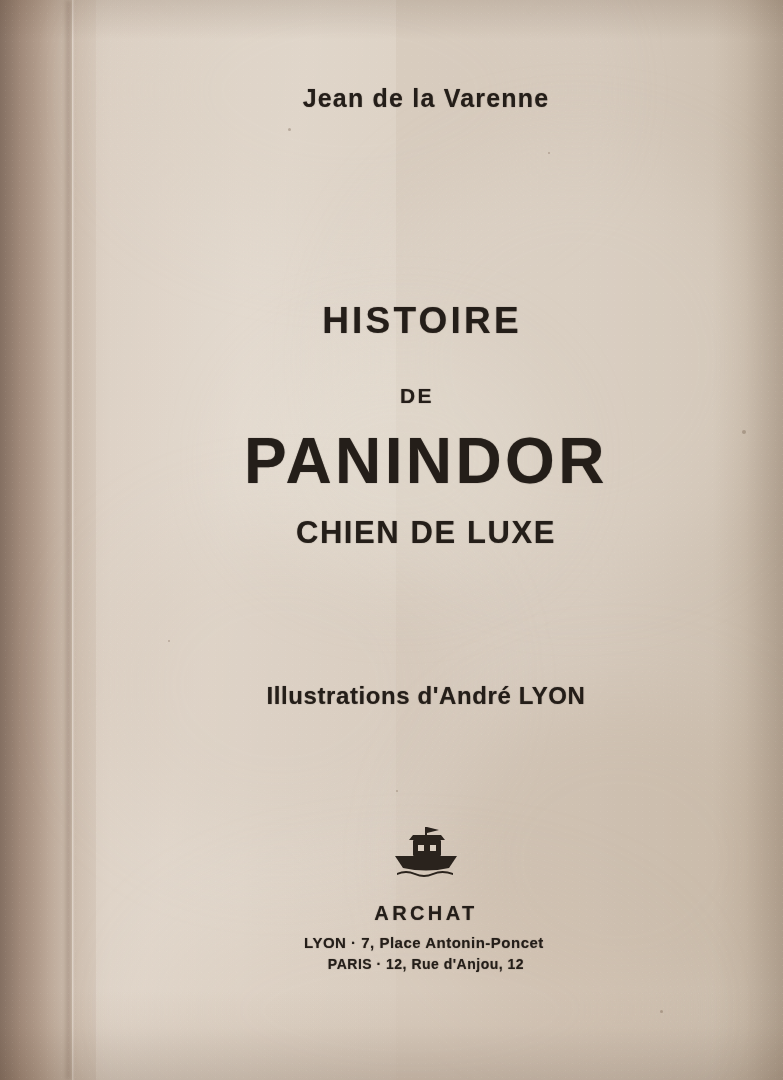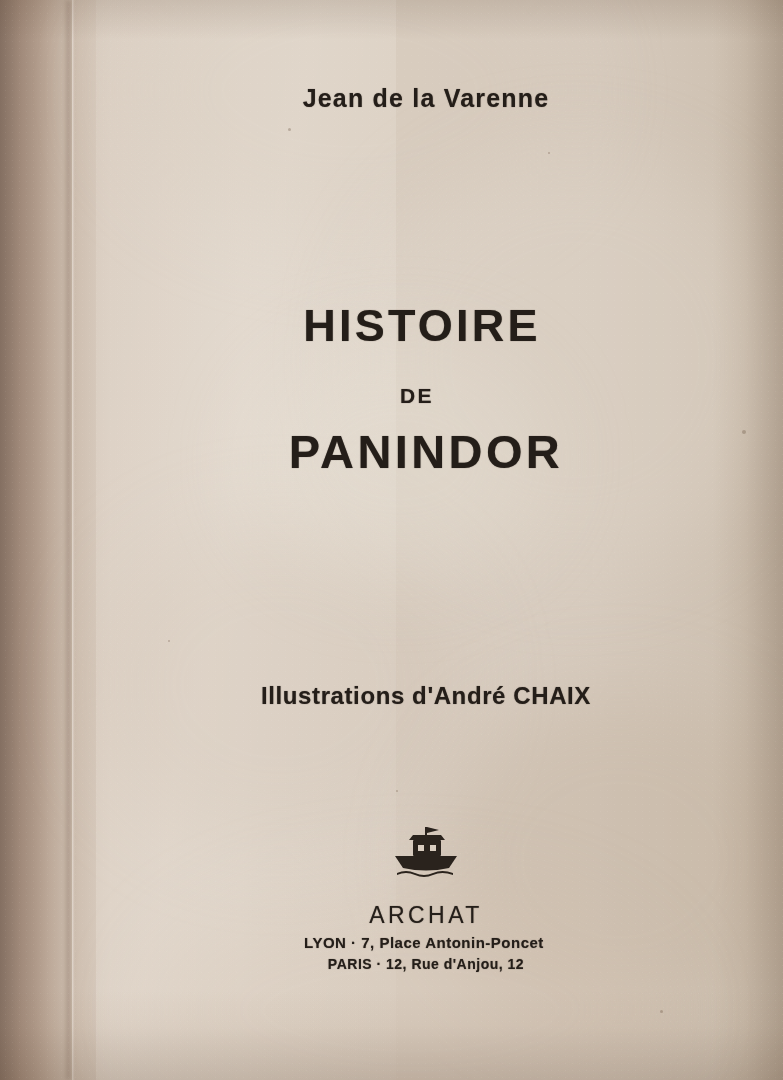--- a/index.html
+++ b/index.html
@@ -147,37 +147,37 @@
     top: 84px;
     left: 0; right: 0;
     font-size: 25px;
     font-weight: 700;
     letter-spacing: 1.2px;
   }
   .title-main {
     position: absolute;
     top: 300px;
     left: 0; right: 8px;
-    font-size: 45px;
+    font-size: 37px;
     font-weight: 700;
     letter-spacing: 3.2px;
   }
   .title-de {
     position: absolute;
     top: 384px;
     left: 0; right: 18px;
     font-size: 21px;
     font-weight: 700;
     letter-spacing: 2.4px;
   }
   .title-name {
     position: absolute;
     top: 424px;
     left: 0; right: 0;
-    font-size: 47px;
+    font-size: 64px;
     font-weight: 700;
     letter-spacing: 3.4px;
   }
   .subtitle {
     position: absolute;
     top: 515px;
     left: 0; right: 0;
     font-size: 31px;
     font-weight: 700;
     letter-spacing: 1.6px;
@@ -196,22 +196,22 @@
     position: absolute;
     top: 826px;
     left: 0; right: 0;
     display: flex;
     justify-content: center;
   }
   .publisher {
     position: absolute;
     top: 902px;
     left: 0; right: 0;
-    font-size: 23px;
-    font-weight: 400;
+    font-size: 20px;
+    font-weight: 700;
     letter-spacing: 3.4px;
   }
   .addr1 {
     position: absolute;
     top: 934px;
     left: 0; right: 4px;
     font-size: 15px;
     font-weight: 700;
     letter-spacing: 0.5px;
   }
@@ -255,22 +255,23 @@
   <div class="content">
 
     <div class="author ink">Jean de la Varenne</div>
 
     <div class="title-main ink">HISTOIRE</div>
 
     <div class="title-de ink">DE</div>
 
     <div class="title-name ink">PANINDOR</div>
 
-
-    <div class="illustrator ink">Illustrations d'André CHAIX</div>
+    <div class="subtitle ink">CHIEN DE LUXE</div>
+
+    <div class="illustrator ink">Illustrations d'André LYON</div>
 
     <div class="logo">
       <svg width="74" height="56" viewBox="0 0 74 56" aria-hidden="true">
         <g fill="#2a231d">
 
           <path d="M6 30 H68 L60 42 Q37 47 14 42 Z"></path>
 
           <rect x="24" y="14" width="28" height="16" rx="1"></rect>
 
           <path d="M20 14 H56 L52 9 H24 Z"></path>

